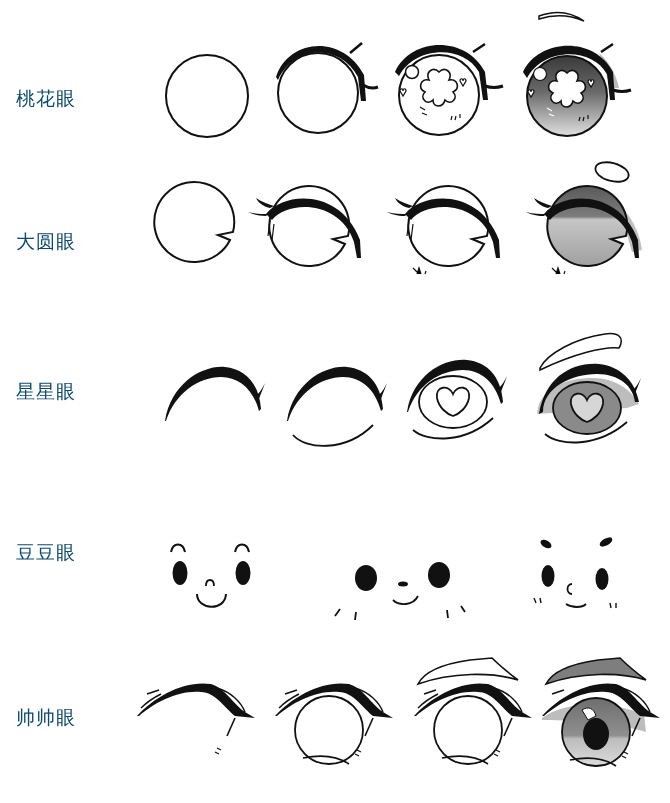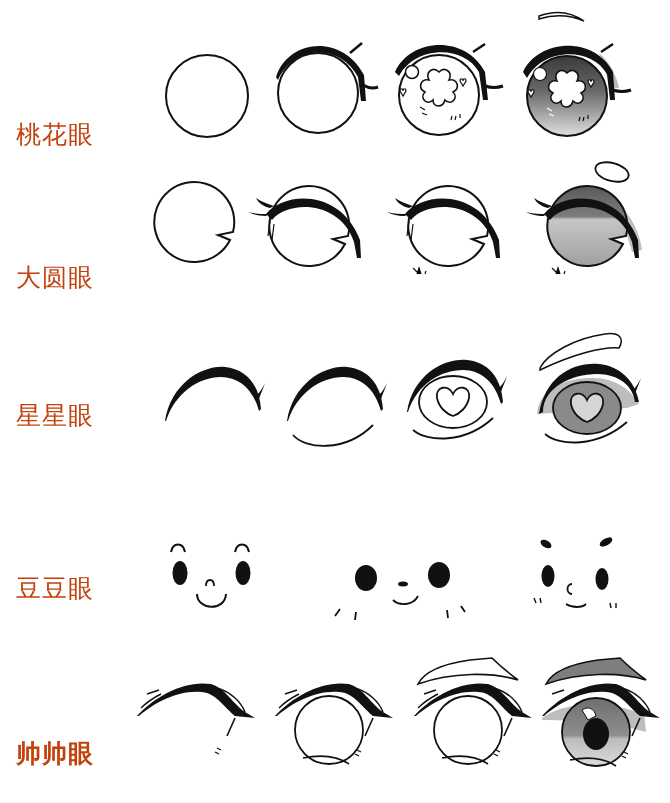--- a/index.html
+++ b/index.html
@@ -16,25 +16,24 @@
     }
     .row {
       position: absolute;
       left: 0;
       width: 670px;
     }
     .row-label {
       position: absolute;
       left: 16px;
       font-family: "DejaVu Sans", sans-serif;
-      font-size: 25px;
-      color: #c2410c;
+      font-size: 19px;
+      color: #0c4a6e;
       letter-spacing: 1px;
       line-height: 1;
-      margin-top: 33px;
     }
     svg.stage {
       position: absolute;
       overflow: visible;
     }
   </style>
 </head>
 <body>
 
 <div class="row" style="top:0;height:160px;">
@@ -125,21 +124,21 @@
     <path d="M96,44 C110,56 118,74 120,90 L110,92 Z" fill="#c0c0c0"></path>
     <path d="M101,84 L89,79 L104,76 A40,40 0 1 0 101,84 Z" fill="url(#g2)" stroke="#111" stroke-width="2"></path>
     <path d="M22,54 C40,32 96,28 116,80 L117,98 L113,98 L110,82 C96,40 44,40 28,60 Z" fill="#111"></path>
     <path d="M26,48 C18,46 14,42 12,38 C18,42 24,44 30,46" fill="#111"></path>
     <path d="M22,56 C14,56 8,54 4,52 C12,54 18,54 24,54" fill="#111"></path>
     <path d="M30,108 l4,4 M34,114 l2,-6 l2,6 M42,114 l1,-3" stroke="#111" stroke-width="1.2"></path>
   </svg>
 </div>
 
 <div class="row" style="top:310px;height:170px;">
-  <div class="row-label" style="top:60px;">星星眼</div>
+  <div class="row-label" style="top:72px;">星星眼</div>
 
   <svg class="stage" style="left:163px;top:55px;" width="110" height="60" viewBox="0 0 110 60">
     <path d="M2,56 C8,18 40,0 62,2 C82,4 96,18 98,44 L96,46 C90,24 76,12 58,12 C36,12 12,28 3,56 Z" fill="#111"></path>
     <path d="M94,30 C98,26 100,22 102,18 C100,24 98,28 96,34" fill="#111"></path>
   </svg>
 
   <svg class="stage" style="left:285px;top:55px;" width="110" height="90" viewBox="0 0 110 90">
     <path d="M2,56 C8,18 40,0 62,2 C82,4 96,18 98,44 L96,46 C90,24 76,12 58,12 C36,12 12,28 3,56 Z" fill="#111"></path>
     <path d="M94,30 C98,26 100,22 102,18 C100,24 98,28 96,34" fill="#111"></path>
     <path d="M8,70 C20,84 60,88 88,60" stroke="#111" stroke-width="1.8" fill="none"></path>
@@ -191,21 +190,21 @@
     <ellipse cx="18" cy="48" rx="6.5" ry="11" fill="#111"></ellipse>
     <ellipse cx="72" cy="51" rx="6.5" ry="11" fill="#111"></ellipse>
     <path d="M42,56 C36,56 36,66 42,66" stroke="#111" stroke-width="1.8" fill="none"></path>
     <path d="M36,76 C42,80 52,80 56,76" stroke="#111" stroke-width="1.8" fill="none"></path>
     <path d="M4,70 l2,5 M10,70 l1,5" stroke="#111" stroke-width="1.4"></path>
     <path d="M80,75 l1,5 M86,75 l0,5" stroke="#111" stroke-width="1.4"></path>
   </svg>
 </div>
 
 <div class="row" style="top:640px;height:163px;">
-  <div class="row-label" style="top:68px;font-weight:bold;">帅帅眼</div>
+  <div class="row-label" style="top:68px;">帅帅眼</div>
 
   <svg class="stage" style="left:135px;top:38px;" width="125" height="95" viewBox="0 0 125 95">
     <path d="M2,38 C20,18 50,2 76,6 C90,10 98,26 110,34 L120,40 L100,38 C90,30 80,14 66,14 C44,12 20,24 4,38 Z" fill="#111"></path>
     <path d="M12,16 L24,12" stroke="#111" stroke-width="1.6"></path>
     <path d="M6,30 C12,24 18,20 26,16" stroke="#111" stroke-width="1.4" fill="none"></path>
     <path d="M82,10 C96,14 106,24 110,34" stroke="#111" stroke-width="1.4" fill="none"></path>
     <path d="M100,40 L92,58" stroke="#111" stroke-width="1.6"></path>
     <path d="M82,70 l4,2 M80,74 l4,2" stroke="#111" stroke-width="1.2"></path>
   </svg>
 

